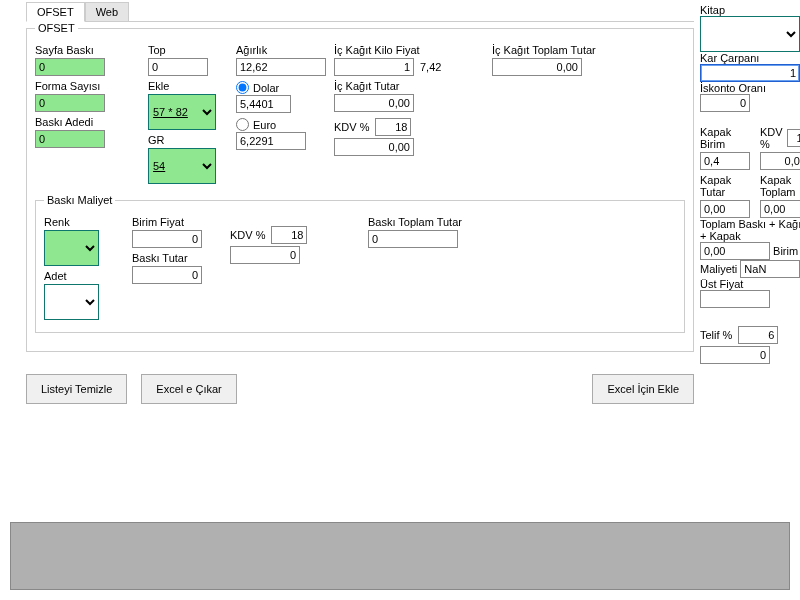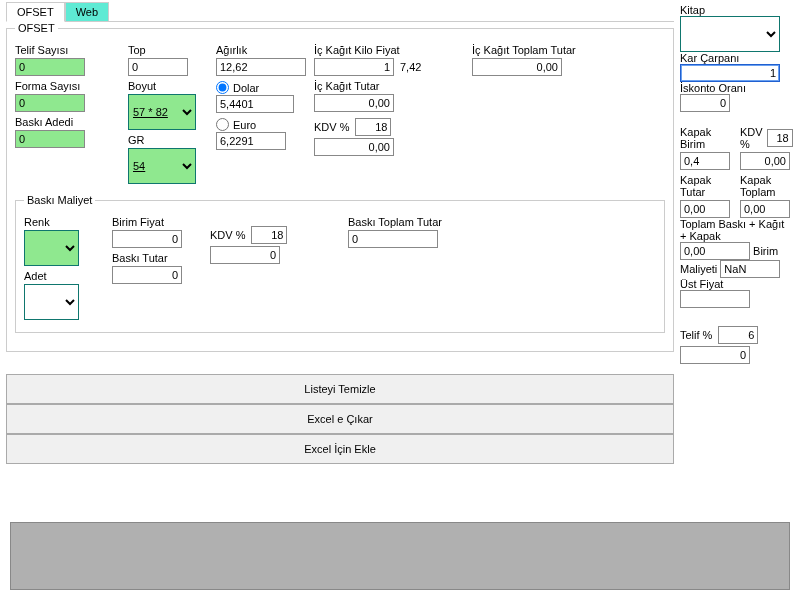--- a/index.html
+++ b/index.html
@@ -1,80 +1,80 @@
 <!DOCTYPE html>
 <html><head>
 <meta charset="utf-8">
 <style>
 * { box-sizing: border-box; font-family: Arial, sans-serif; font-size: 11px; }
 body { margin: 0; padding: 0; background: #fff; width: 800px; height: 600px; overflow: hidden; }
-.container { display: flex; }
+.container { display: flex; padding-left: 20px; }
 .main { flex: 0 0 680px; padding: 2px 6px; }
 .side { flex: 0 0 110px; padding: 4px 0; }
 .tabs { display: flex; border-bottom: 1px solid #ccc; margin-bottom: 0; }
-.tab { padding: 3px 10px; border: 1px solid #ccc; border-bottom: none; margin-right: 0; background: #5eead4; cursor: pointer; font-size: 11px; }
+.tab { padding: 3px 10px; border: 1px solid #ccc; border-bottom: none; margin-right: 0; background: #e5e5e5; cursor: pointer; font-size: 11px; }
 .tab.active { background: #fff; border-bottom: 1px solid #fff; margin-bottom: -1px; position: relative; }
 fieldset { border: 1px solid #ccc; margin: 0 0 6px 0; padding: 6px 8px 12px 8px; }
 legend { font-size: 11px; padding: 0 3px; }
 .row { display: flex; gap: 18px; }
 .col { display: flex; flex-direction: column; }
 label { font-size: 11px; margin-bottom: 2px; margin-top: 4px; }
 input[type="text"] { border: 1px solid #888; padding: 1px 3px; height: 18px; font-size: 11px; }
 input.right { text-align: right; }
 input.green { background: #8fe88f; }
 input.blue { background: #fff; border: 1px solid #2060d0; box-shadow: inset 0 0 0 1px #6aa0f0; }
 select { border: 1px solid #0f766e; height: 36px; font-size: 11px; background: #fff; text-decoration: underline; }
 select.green { background: #8fe88f; }
 .radio-row { display: flex; align-items: center; gap: 4px; margin-top: 5px; margin-bottom: 1px; }
 .radio-row input { margin: 0; }
 .btn { background: #f0f0f0; border: 1px solid #aaa; padding: 8px 14px; font-size: 11px; cursor: pointer; }
-.btnrow { display: flex; margin-top: 22px; flex-direction: column; }
+.btnrow { display: flex; gap: 14px; margin-top: 22px; }
 .bottombar { position: absolute; bottom: 10px; left: 10px; right: 10px; height: 68px; background: #b0b0b0; border: 1px solid #888; }
 .side .pair { display: flex; gap: 10px; }
 .static { font-size: 11px; display: inline-block; }
 </style>
 </head>
 <body>
 
 <div class="container">
 <div class="main">
   <div class="tabs">
     <div class="tab active">OFSET</div>
     <div class="tab">Web</div>
   </div>
 
   <fieldset>
     <legend>OFSET</legend>
     <div class="row">
       <div class="col" style="width:95px">
-        <label>Telif Sayısı</label>
+        <label>Sayfa Baskı</label>
         <input type="text" class="green" style="width: 70px;" value="0">
         <label>Forma Sayısı</label>
         <input type="text" class="green" style="width: 70px;" value="0">
         <label>Baskı Adedi</label>
         <input type="text" class="green" style="width: 70px;" value="0">
       </div>
 
       <div class="col" style="width:70px">
         <label>Top</label>
         <input type="text" style="width: 60px;" value="0">
-        <label>Boyut</label>
+        <label>Ekle</label>
         <select class="green" style="width:68px"><option>57 * 82</option></select>
         <label>GR</label>
         <select class="green" style="width:68px"><option>54</option></select>
       </div>
 
       <div class="col" style="width:80px">
         <label>Ağırlık</label>
         <input type="text" style="width: 90px;" value="12,62">
         <div class="radio-row">
               <input type="radio" checked="" style="">
               <span>Dolar</span>
             </div>
-        <input type="text" style="width: 78px;" value="5,4401">
+        <input type="text" style="width: 55px;" value="5,4401">
         <div class="radio-row">
               <input type="radio" style="">
               <span>Euro</span>
             </div>
         <input type="text" style="width: 70px;" value="6,2291">
       </div>
 
       <div class="col" style="width:140px">
         <label>İç Kağıt Kilo Fiyat</label>
         <div style="display:flex;align-items:center;gap:6px">

